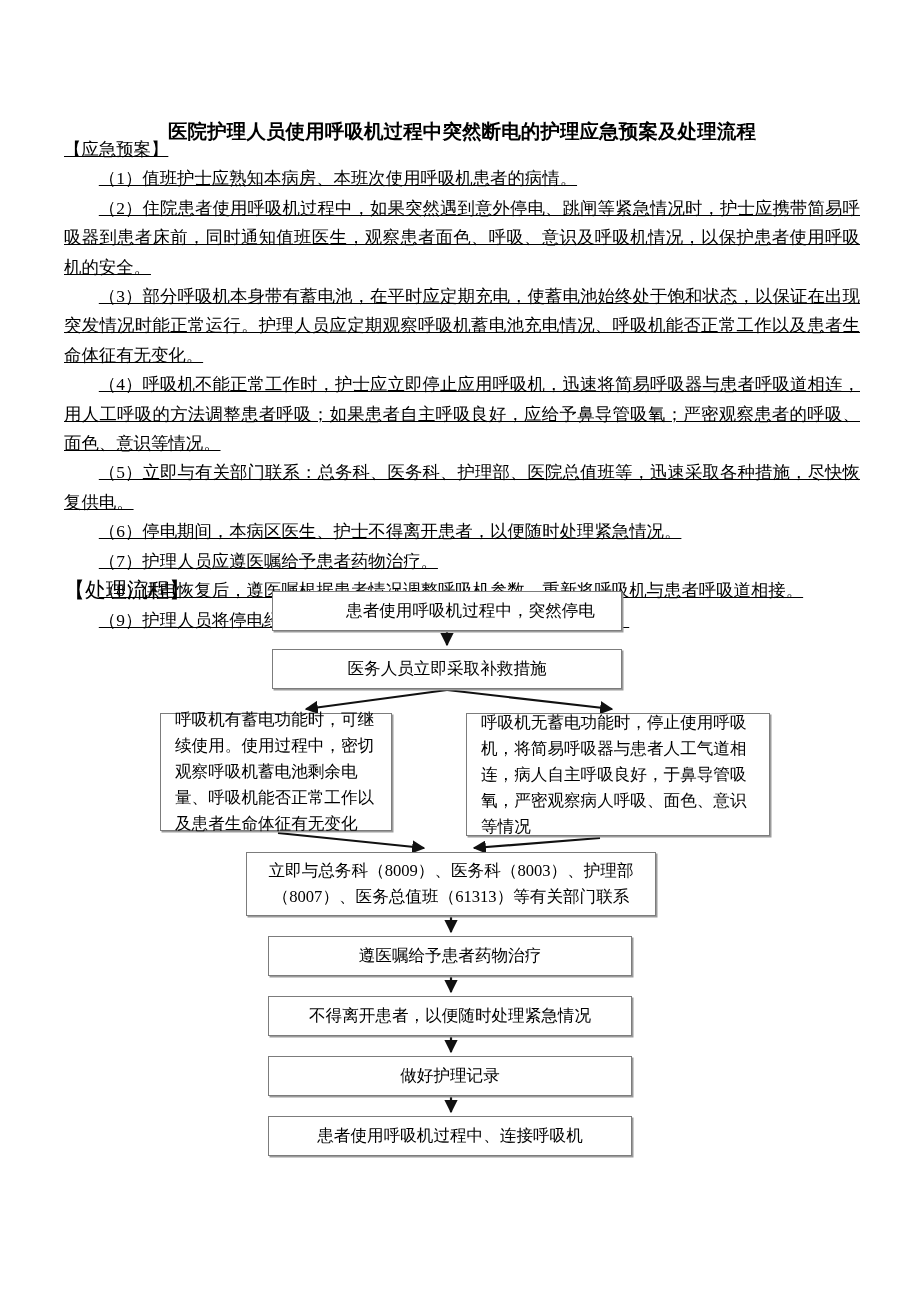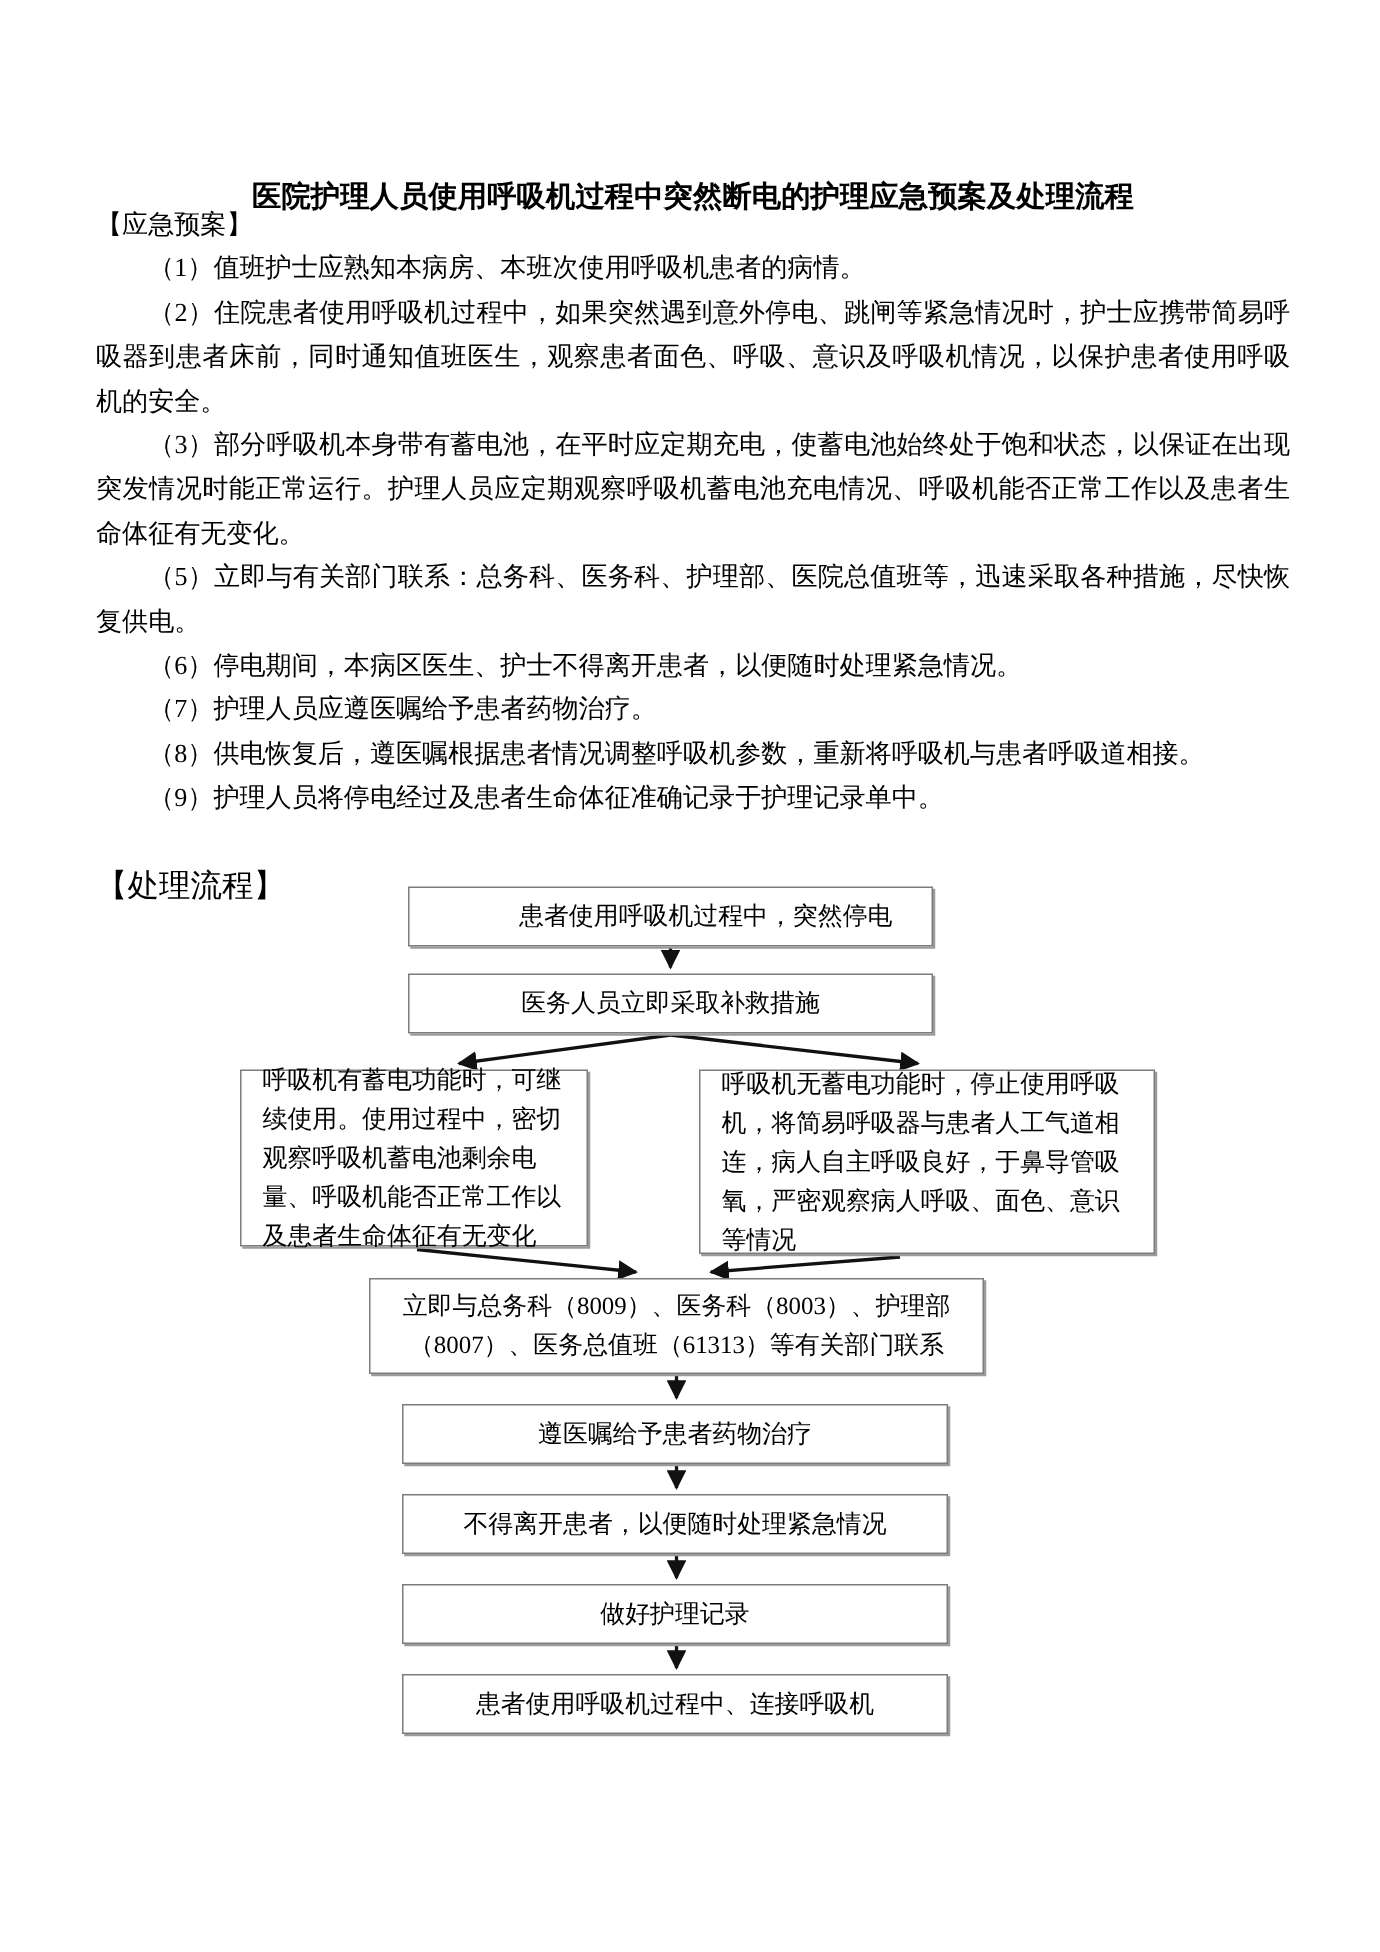--- a/index.html
+++ b/index.html
@@ -41,20 +41,21 @@
     top: 135px;
     width: 796px;
     font-size: 17.4px;
     line-height: 29.4px;
     text-align: justify;
     text-justify: inter-ideograph;
   }
   .body-text p {
     margin: 0;
     text-indent: 2em;
+    text-decoration: underline;
   }
   .body-text p.noindent {
     text-indent: 0;
   }
 
   
   .flow-label {
     position: absolute;
     left: 64px;
     top: 577px;
@@ -119,20 +120,21 @@
 
 <div class="page">
 
   <h1 class="doc-title">医院护理人员使用呼吸机过程中突然断电的护理应急预案及处理流程</h1>
 
   <div class="body-text">
     <p class="noindent">【应急预案】</p>
     <p>（1）值班护士应熟知本病房、本班次使用呼吸机患者的病情。</p>
     <p>（2）住院患者使用呼吸机过程中，如果突然遇到意外停电、跳闸等紧急情况时，护士应携带简易呼吸器到患者床前，同时通知值班医生，观察患者面色、呼吸、意识及呼吸机情况，以保护患者使用呼吸机的安全。</p>
     <p>（3）部分呼吸机本身带有蓄电池，在平时应定期充电，使蓄电池始终处于饱和状态，以保证在出现突发情况时能正常运行。护理人员应定期观察呼吸机蓄电池充电情况、呼吸机能否正常工作以及患者生命体征有无变化。</p>
+    <p>（4）呼吸机不能正常工作时，护士应立即停止应用呼吸机，迅速将简易呼吸器与患者呼吸道相连，用人工呼吸的方法调整患者呼吸；如果患者自主呼吸良好，应给予鼻导管吸氧；严密观察患者的呼吸、面色、意识等情况。</p>
     <p>（5）立即与有关部门联系：总务科、医务科、护理部、医院总值班等，迅速采取各种措施，尽快恢复供电。</p>
     <p>（6）停电期间，本病区医生、护士不得离开患者，以便随时处理紧急情况。</p>
     <p>（7）护理人员应遵医嘱给予患者药物治疗。</p>
     <p>（8）供电恢复后，遵医嘱根据患者情况调整呼吸机参数，重新将呼吸机与患者呼吸道相接。</p>
     <p>（9）护理人员将停电经过及患者生命体征准确记录于护理记录单中。</p>
   </div>
 
   <div class="flow-label">【处理流程】</div>
 
   <div class="fc">

